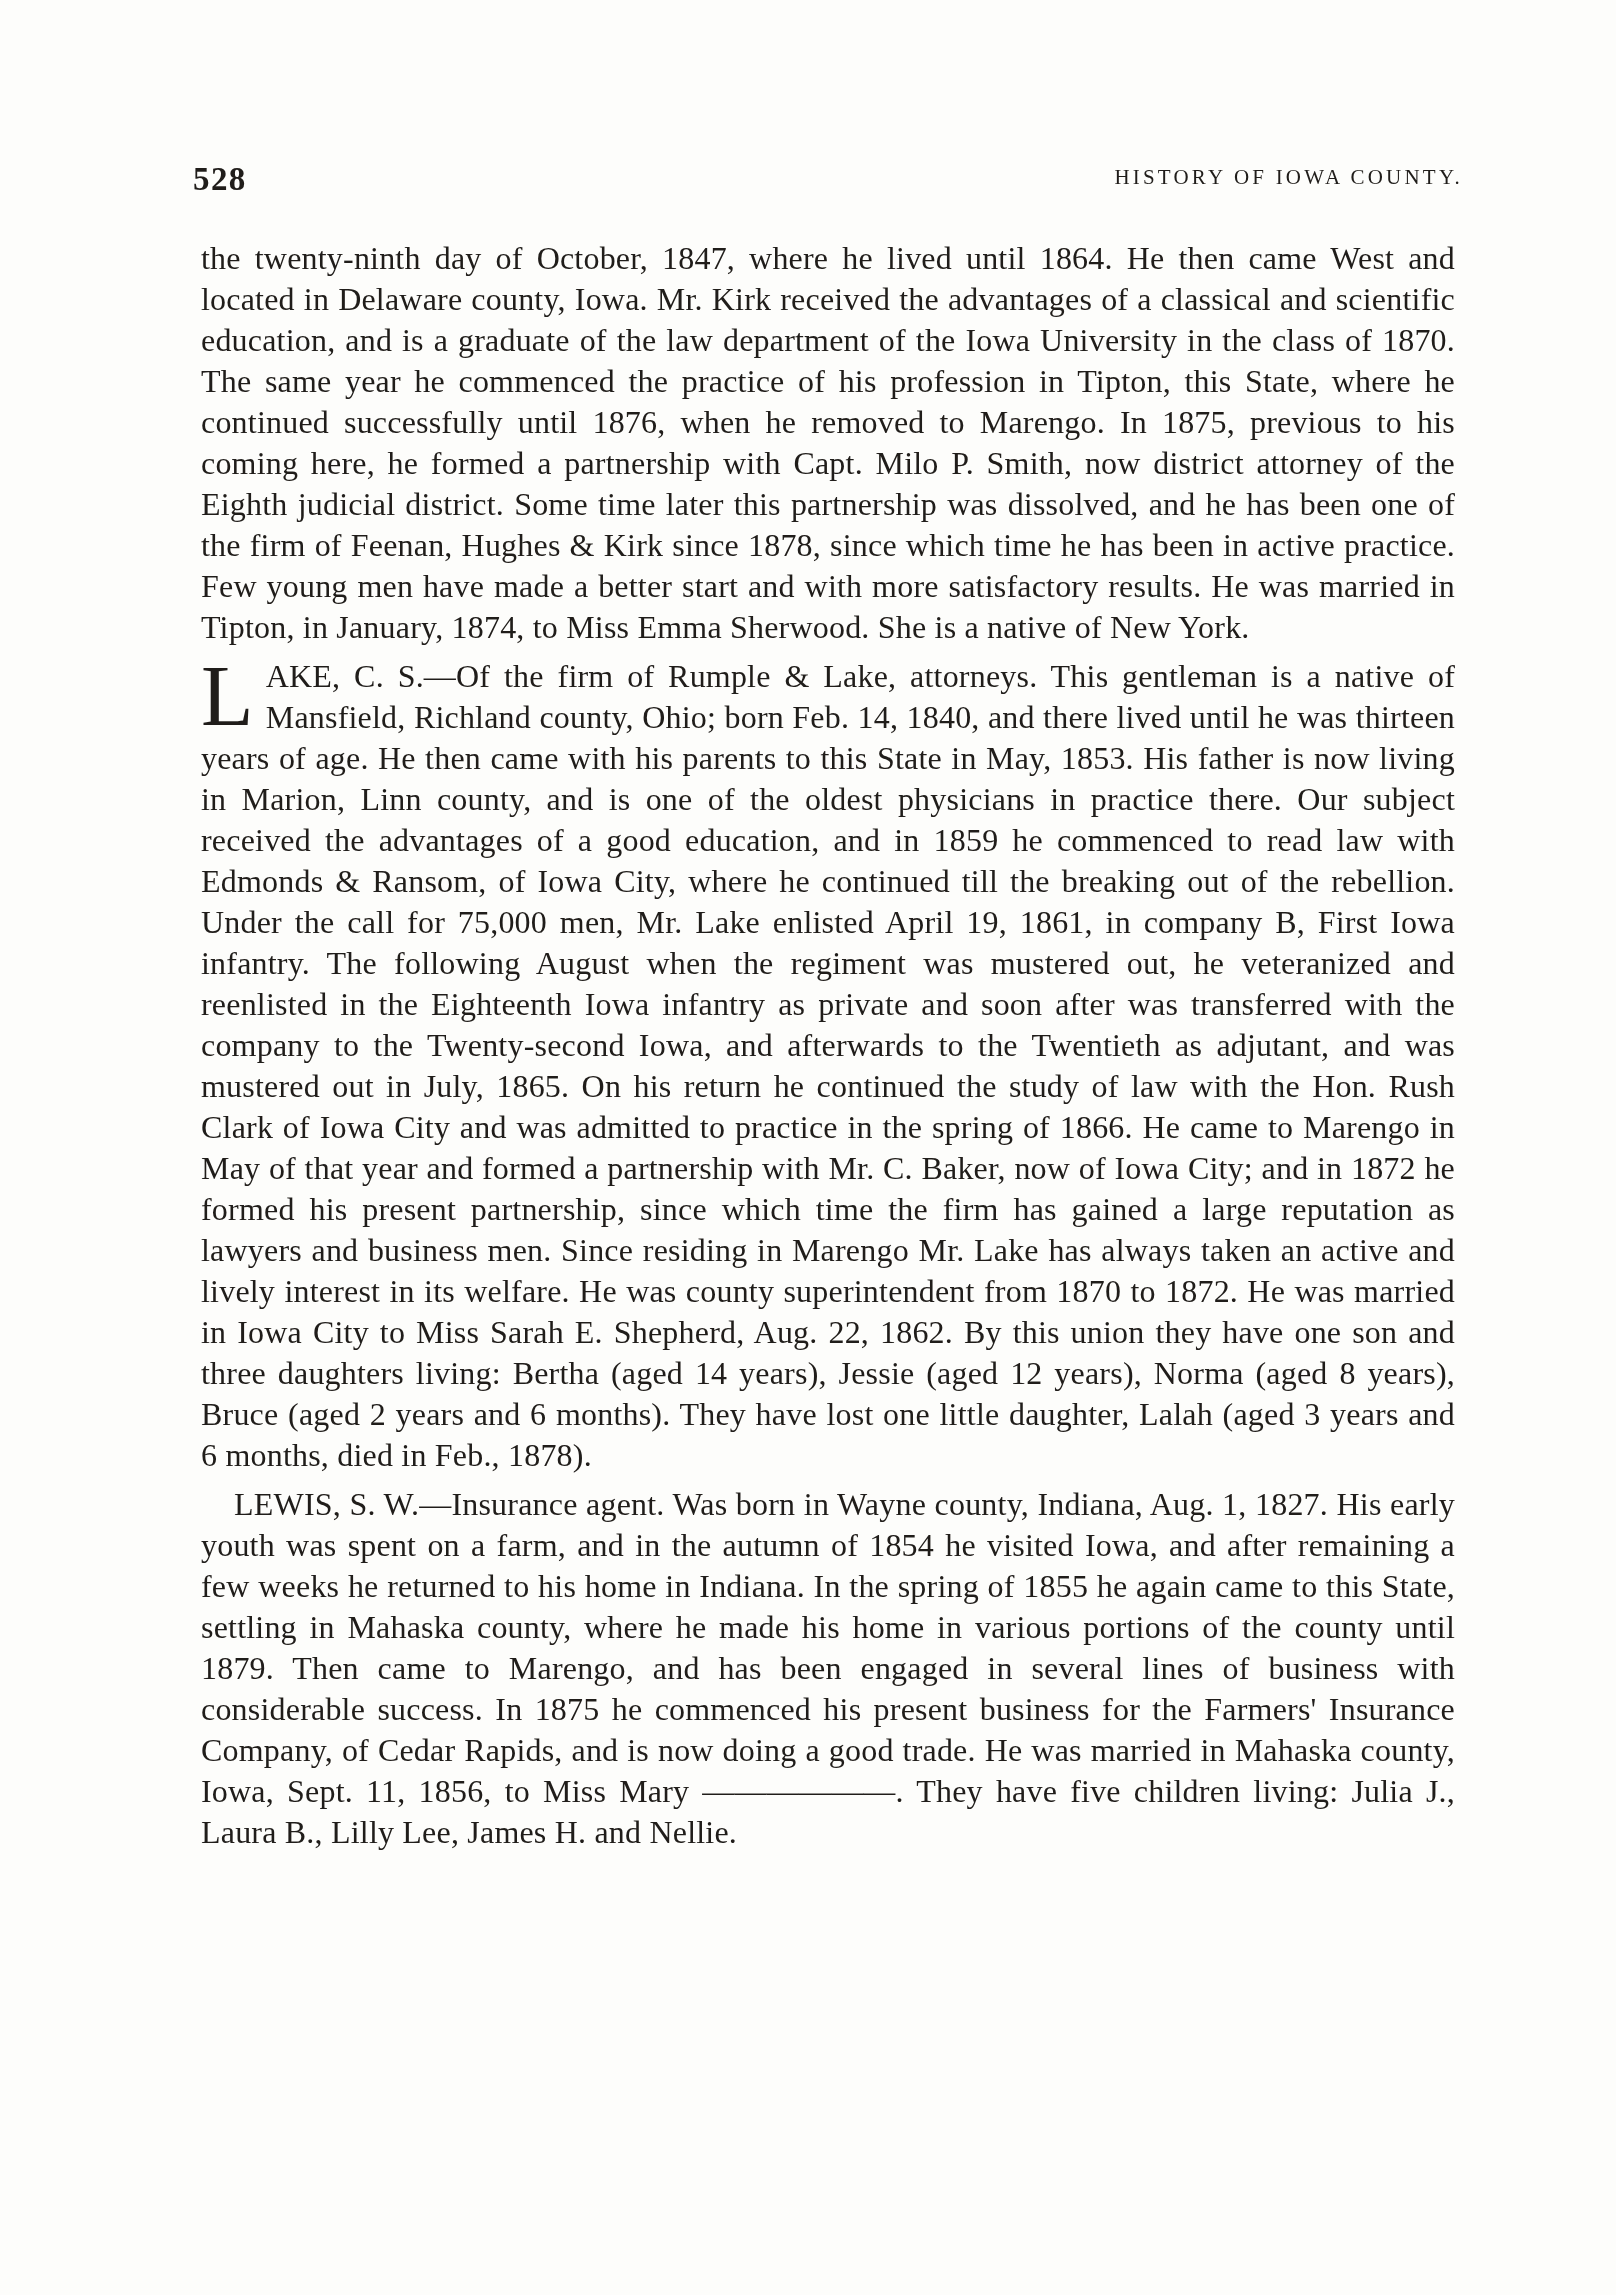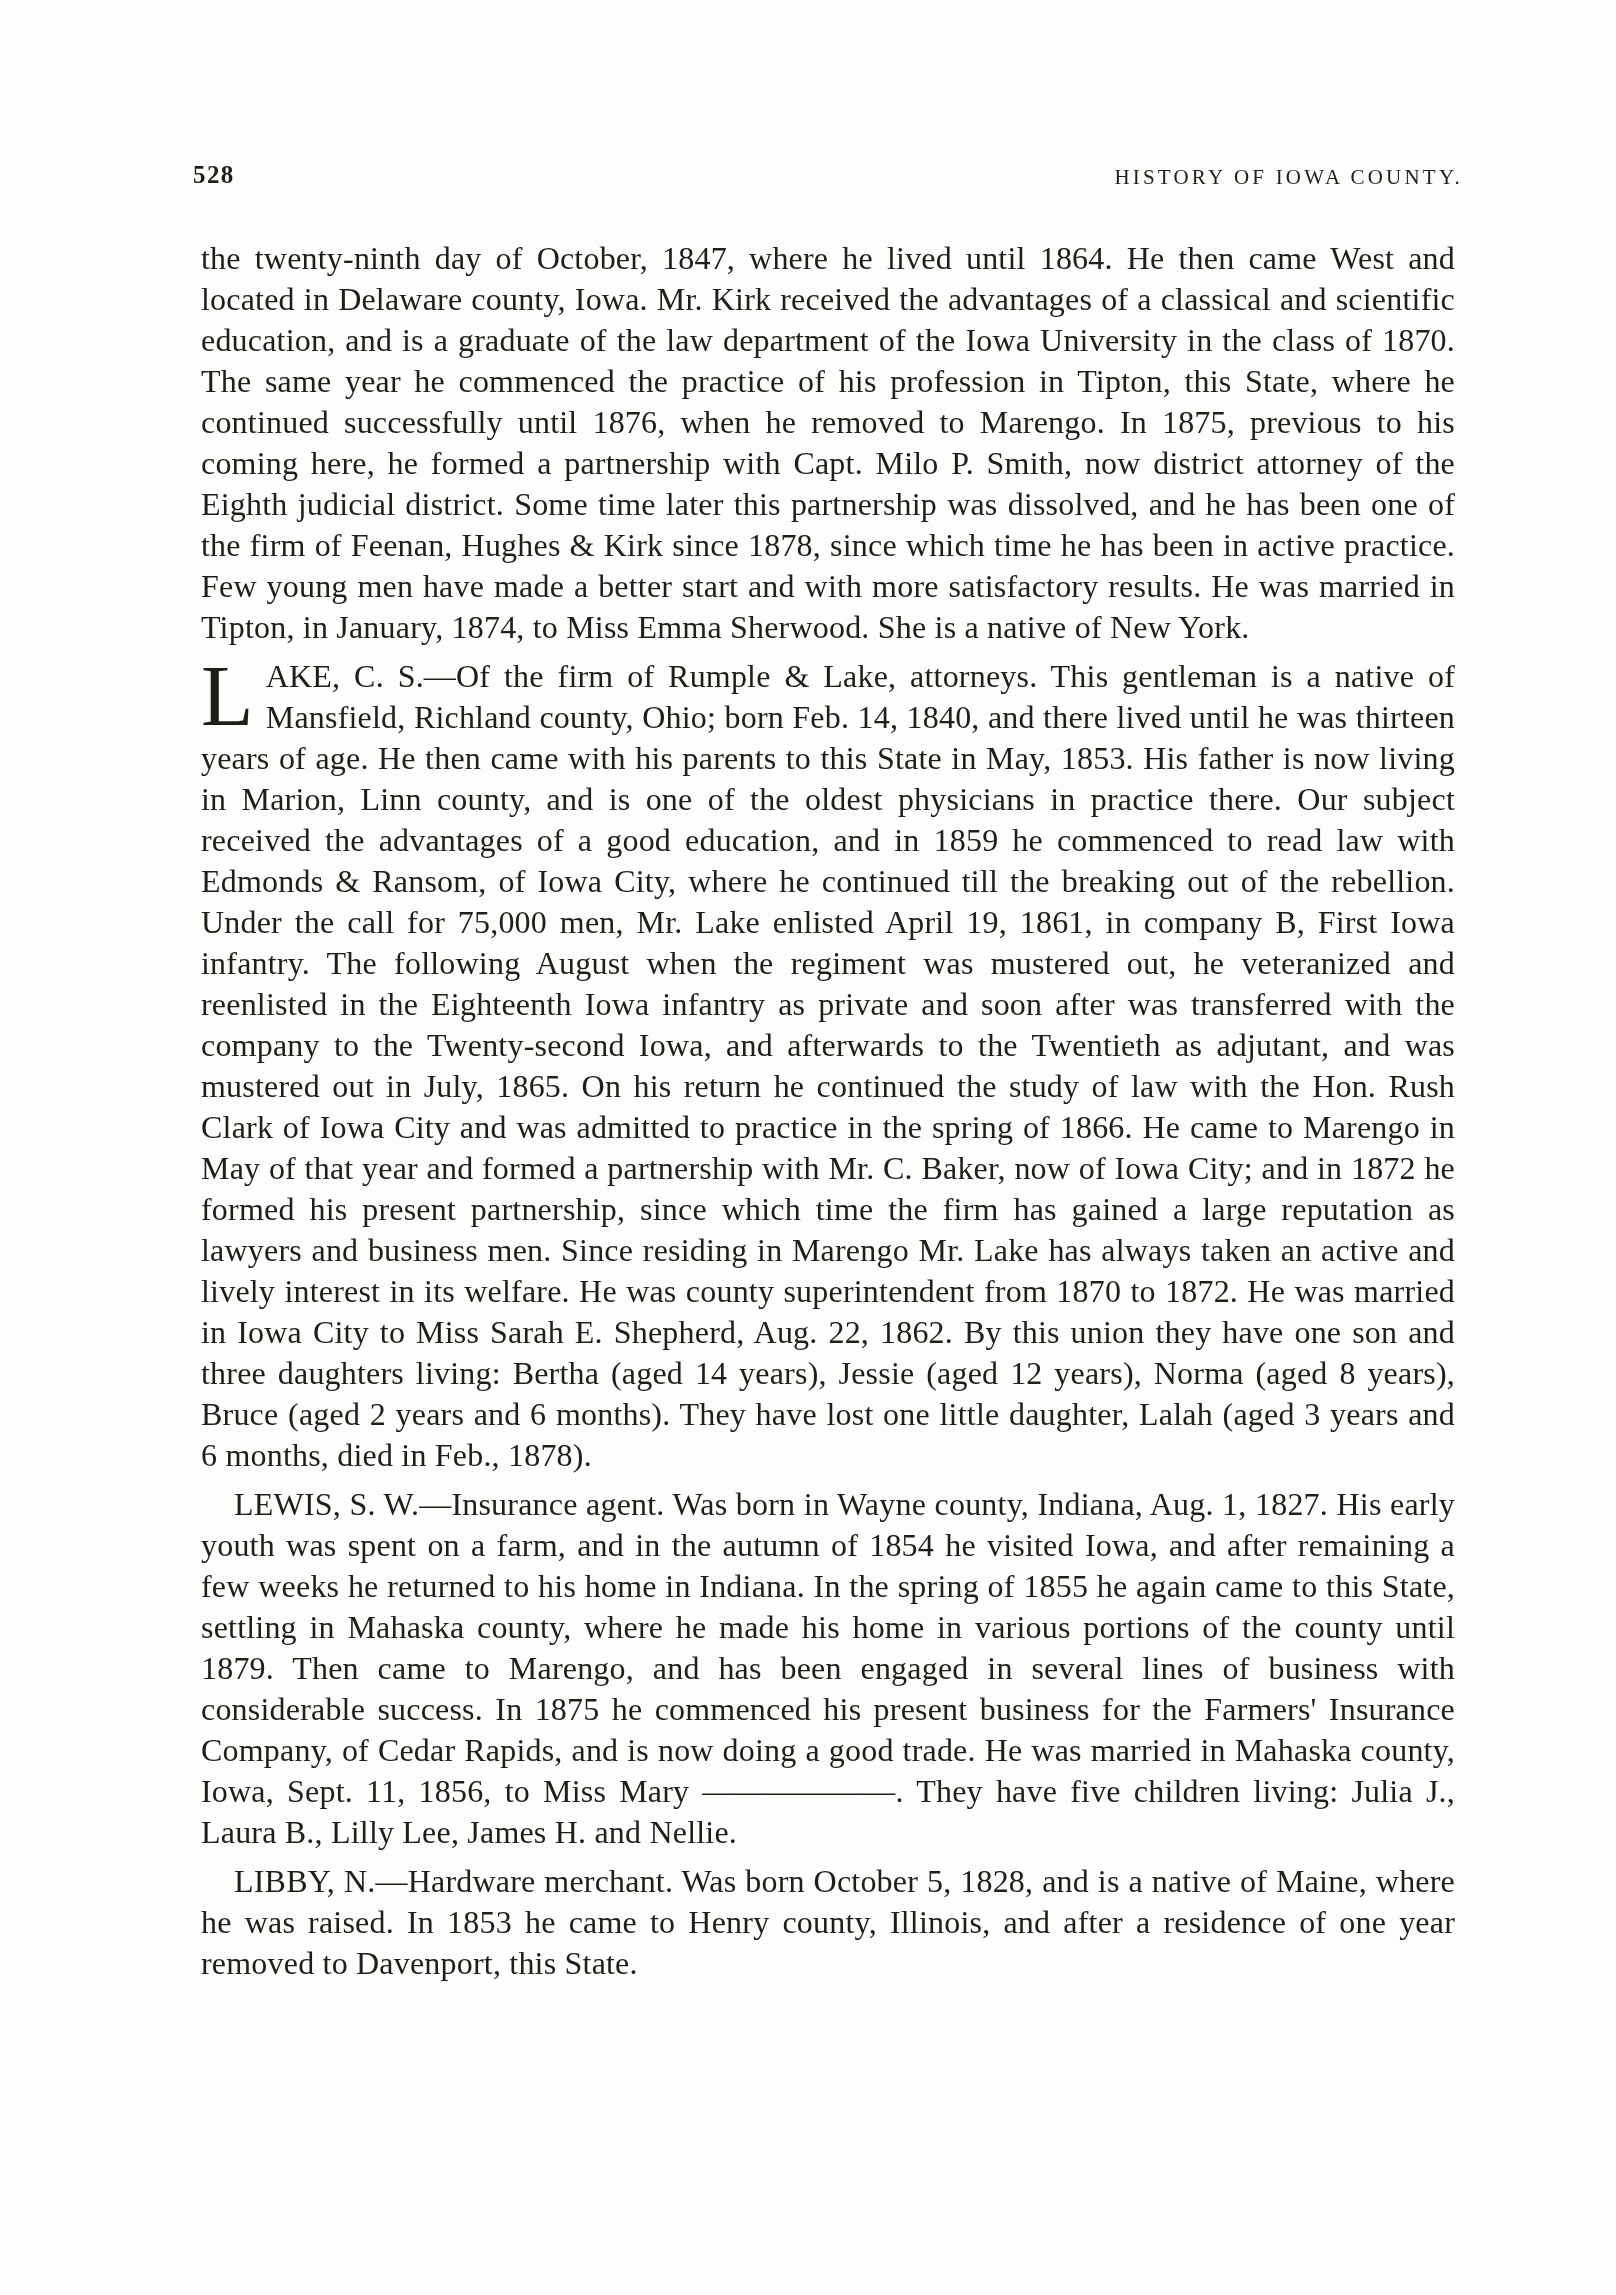--- a/index.html
+++ b/index.html
@@ -23,21 +23,21 @@
   }
   .page-header {
     position: relative;
     height: 37px;
     margin-bottom: 40px;
   }
   .page-number {
     position: absolute;
     left: 0;
     top: 0;
-    font-size: 25px;
+    font-size: 33px;
     font-weight: bold;
     letter-spacing: 1.4px;
   }
   .running-title {
     position: absolute;
     left: 0;
     right: 0;
     top: 3.7px;
     text-align: right;
     font-size: 21px;
@@ -75,18 +75,17 @@
   </header>
 
   <main class="body-text">
 
     <p class="para continuation">the twenty-ninth day of October, 1847, where he lived until 1864. He then came West and located in Delaware county, Iowa. Mr. Kirk received the advantages of a classical and scientific education, and is a graduate of the law department of the Iowa University in the class of 1870. The same year he commenced the practice of his profession in Tipton, this State, where he continued successfully until 1876, when he removed to Marengo. In 1875, previous to his coming here, he formed a partnership with Capt. Milo P. Smith, now district attorney of the Eighth judicial district. Some time later this partnership was dissolved, and he has been one of the firm of Feenan, Hughes &amp; Kirk since 1878, since which time he has been in active practice. Few young men have made a better start and with more satisfactory results. He was married in Tipton, in January, 1874, to Miss Emma Sherwood. She is a native of New York.</p>
 
     <p class="para dropcap-para"><span class="dropcap">L</span><span>AKE, C. S.—Of the firm of Rumple &amp; Lake, attorneys. This gentleman is a native of Mansfield, Richland county, Ohio; born Feb. 14, 1840, and there lived until he was thirteen years of age. He then came with his parents to this State in May, 1853. His father is now living in Marion, Linn county, and is one of the oldest physicians in practice there. Our subject received the advantages of a good education, and in 1859 he commenced to read law with Edmonds &amp; Ransom, of Iowa City, where he continued till the breaking out of the rebellion. Under the call for 75,000 men, Mr. Lake enlisted April 19, 1861, in company B, First Iowa infantry. The following August when the regiment was mustered out, he veteranized and reenlisted in the Eighteenth Iowa infantry as private and soon after was transferred with the company to the Twenty-second Iowa, and afterwards to the Twentieth as adjutant, and was mustered out in July, 1865. On his return he continued the study of law with the Hon. Rush Clark of Iowa City and was admitted to practice in the spring of 1866. He came to Marengo in May of that year and formed a partnership with Mr. C. Baker, now of Iowa City; and in 1872 he formed his present partnership, since which time the firm has gained a large reputation as lawyers and business men. Since residing in Marengo Mr. Lake has always taken an active and lively interest in its welfare. He was county superintendent from 1870 to 1872. He was married in Iowa City to Miss Sarah E. Shepherd, Aug. 22, 1862. By this union they have one son and three daughters living: Bertha (aged 14 years), Jessie (aged 12 years), Norma (aged 8 years), Bruce (aged 2 years and 6 months). They have lost one little daughter, Lalah (aged 3 years and 6 months, died in Feb., 1878).</span></p>
 
     <p class="para indent">LEWIS, S. W.—Insurance agent. Was born in Wayne county, Indiana, Aug. 1, 1827. His early youth was spent on a farm, and in the autumn of 1854 he visited Iowa, and after remaining a few weeks he returned to his home in Indiana. In the spring of 1855 he again came to this State, settling in Mahaska county, where he made his home in various portions of the county until 1879. Then came to Marengo, and has been engaged in several lines of business with considerable success. In 1875 he commenced his present business for the Farmers' Insurance Company, of Cedar Rapids, and is now doing a good trade. He was married in Mahaska county, Iowa, Sept. 11, 1856, to Miss Mary ——————. They have five children living: Julia J., Laura B., Lilly Lee, James H. and Nellie.</p>
 
-    <p class="para indent">LIBBY, N.—Hardware merchant. Was born October 5, 1828, and is a native of Maine, where he was raised. In 1853 he came to Henry county, Illinois, and after a residence of one year removed to Davenport, this State.</p>
 
   </main>
 
 </div>
 
 
 </body></html>

